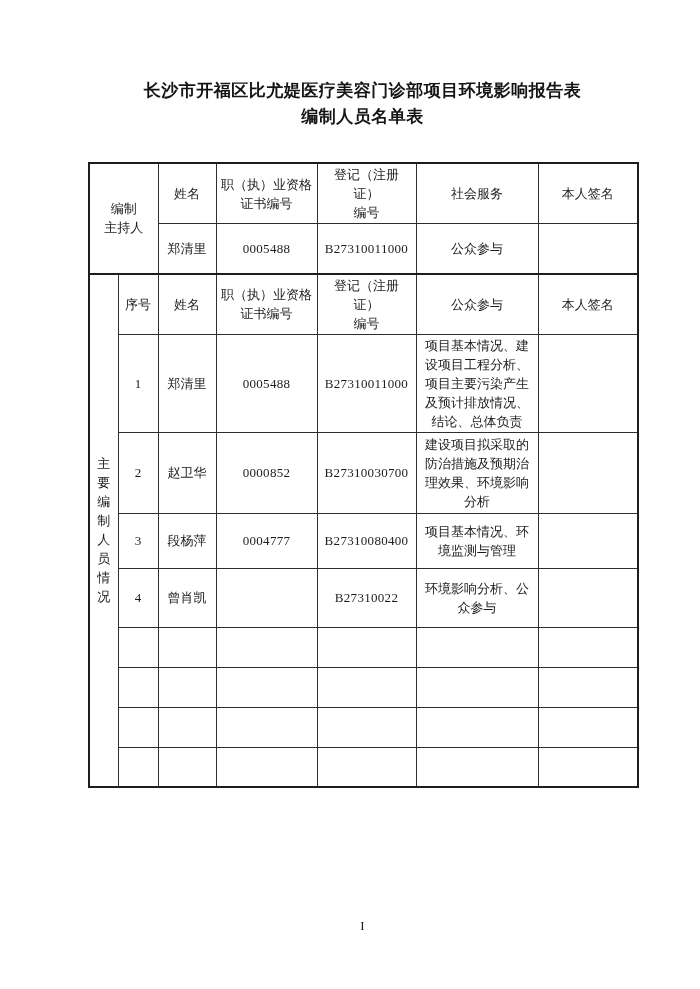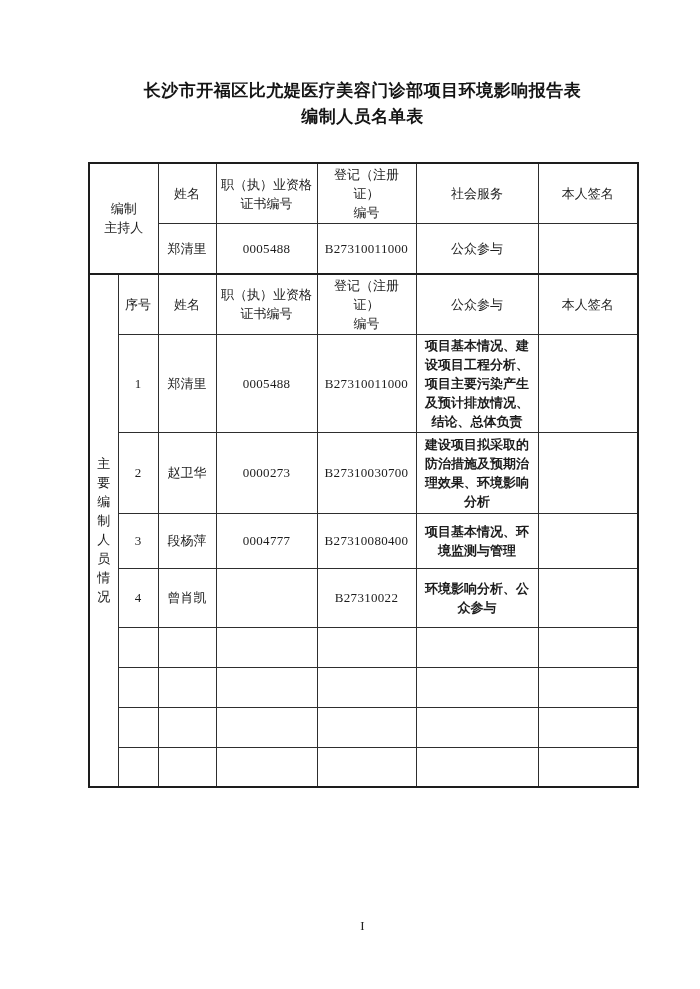--- a/index.html
+++ b/index.html
@@ -63,21 +63,20 @@
     line-height: 19px;
     padding: 0 2px;
     letter-spacing: 0;
   }
   td.num {
     font-size: 13px;
     letter-spacing: 0.3px;
   }
   td.content-cell {
     padding: 2px 5px;
-    font-weight: bold;
   }
   .page-number {
     position: absolute;
     top: 918px;
     left: 88px;
     width: 549px;
     text-align: center;
     font-size: 13px;
     color: #222222;
   }
@@ -147,21 +146,21 @@
       <td>郑清里</td>
       <td class="num">0005488</td>
       <td class="num">B27310011000</td>
       <td class="content-cell">项目基本情况、建设项目工程分析、项目主要污染产生及预计排放情况、结论、总体负责</td>
       <td></td>
     </tr>
 
     <tr class="r2">
       <td>2</td>
       <td>赵卫华</td>
-      <td class="num">0000273</td>
+      <td class="num">0000852</td>
       <td class="num">B27310030700</td>
       <td class="content-cell">建设项目拟采取的防治措施及预期治理效果、环境影响分析</td>
       <td></td>
     </tr>
 
     <tr class="r3">
       <td>3</td>
       <td>段杨萍</td>
       <td class="num">0004777</td>
       <td class="num">B27310080400</td>

